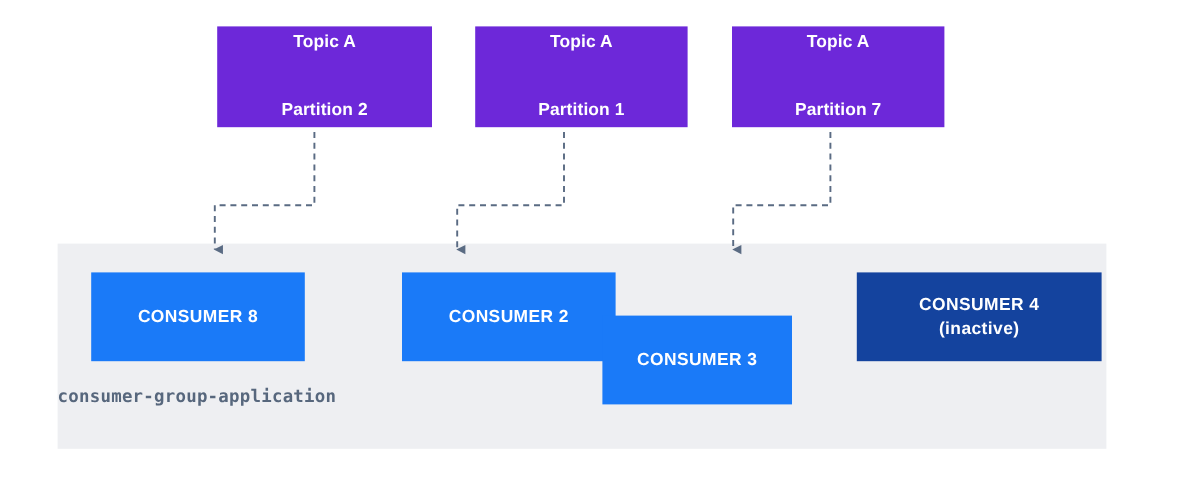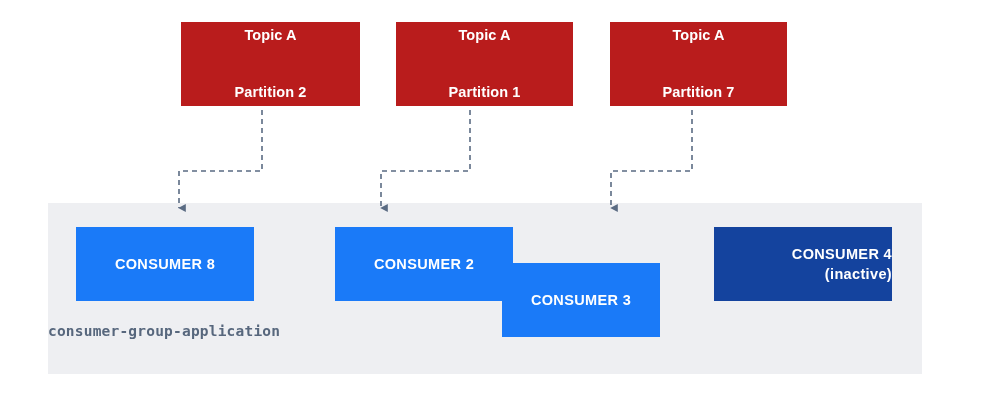--- a/index.html
+++ b/index.html
@@ -18,21 +18,21 @@
     position: absolute;
     left: 0;
     top: 0;
     width: 990px;
     height: 403px;
   }
 
   
   .partition-box {
     position: absolute;
-    background: #b91c1c;
+    background: #6d28d9;
     color: #ffffff;
     display: flex;
     flex-direction: column;
     align-items: center;
     justify-content: center;
     font-size: 14.5px;
     font-weight: bold;
     line-height: 1.45;
     letter-spacing: 0.1px;
     text-align: center;
@@ -84,21 +84,21 @@
     text-align: center;
     box-sizing: border-box;
   }
   .consumer-box .line { display: block; white-space: nowrap; }
   .consumer-active   { background: #1a7af8; }
   .consumer-inactive { background: #14439e; }
 
   #consumer-1 { left: 76px;  top: 227px; width: 178px; height: 74px; }
   #consumer-2 { left: 290px; top: 227px; width: 178px; height: 74px; margin-left: 45px; }
   #consumer-3 { left: 502px; top: 227px; width: 158px; height: 74px; margin-top: 36px; }
-  #consumer-4 { left: 714px; top: 227px; width: 178px; height: 74px; align-items: flex-end; }
+  #consumer-4 { left: 714px; top: 227px; width: 204px; height: 74px; }
 
   
   #connectors {
     position: absolute;
     left: 0;
     top: 0;
     width: 990px;
     height: 403px;
     pointer-events: none;
   }

